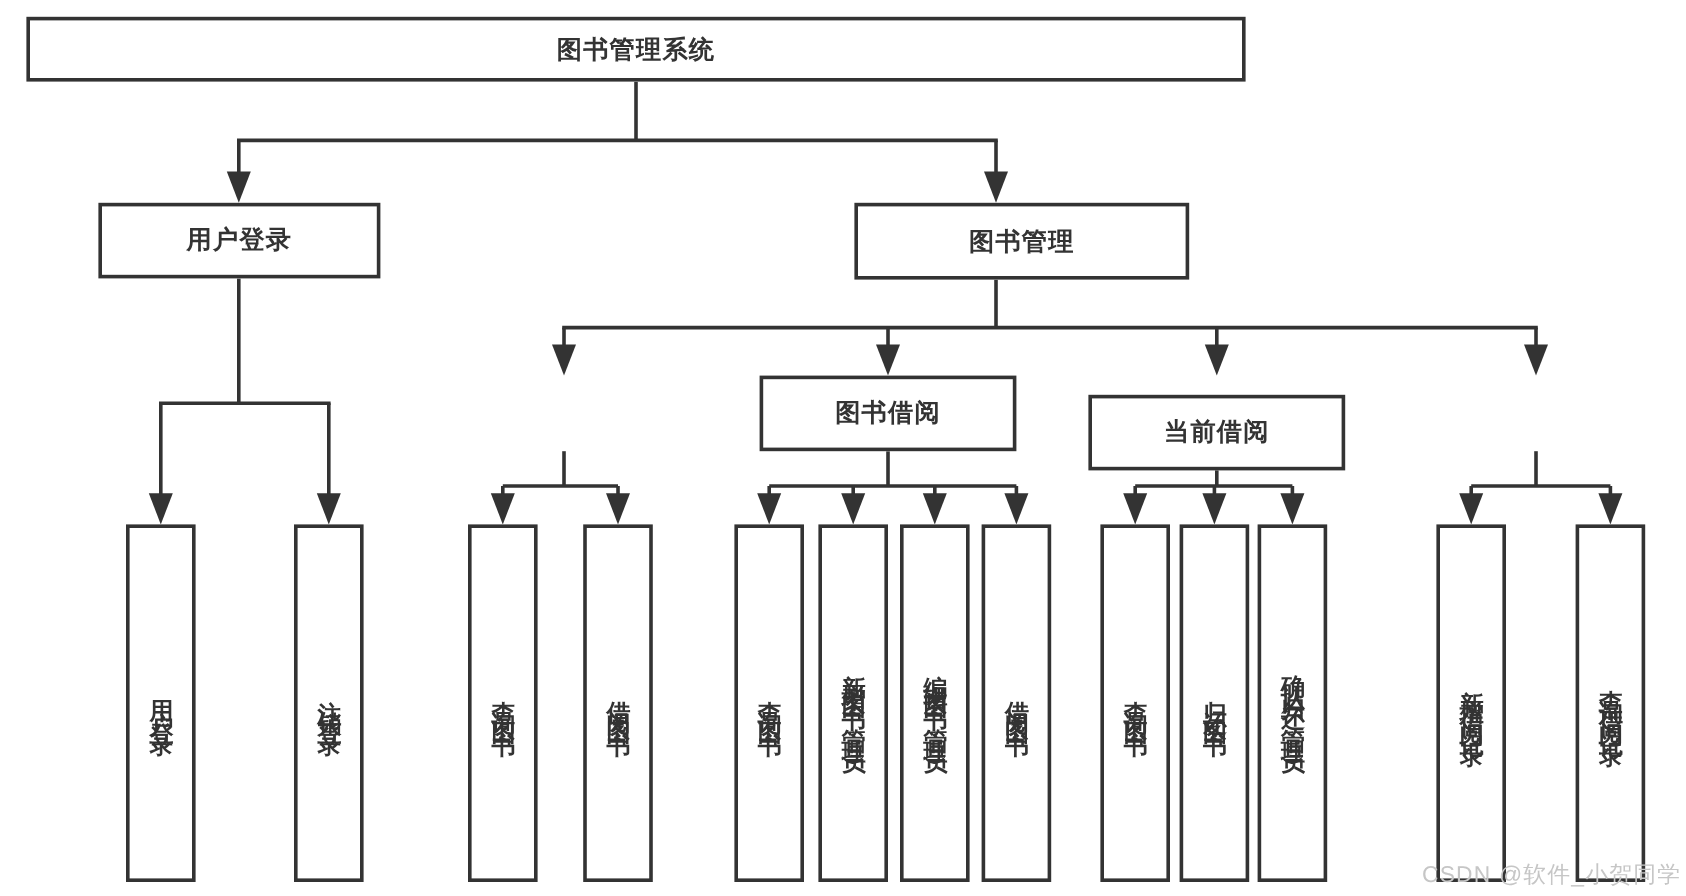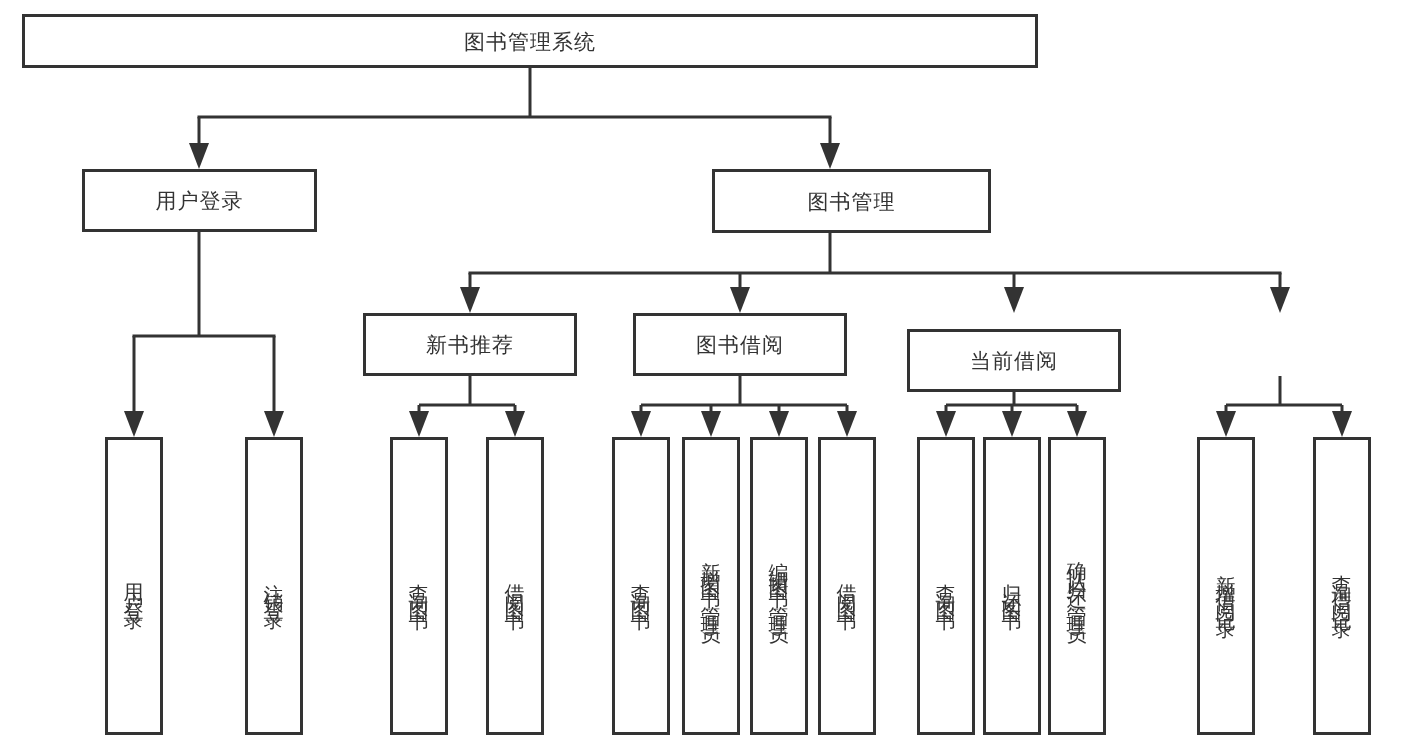--- a/index.html
+++ b/index.html
@@ -4,21 +4,21 @@
 <style>
   html,body{margin:0;padding:0;background:#ffffff;}
   #stage{
     position:relative;width:1405px;height:747px;background:#ffffff;
     font-family:"Liberation Sans","DejaVu Sans",sans-serif;overflow:hidden;
   }
   #wires{position:absolute;left:0;top:0;width:1405px;height:747px;}
   .box{
     position:absolute;background:#ffffff;border:3px solid #333333;
     box-sizing:border-box;display:flex;align-items:center;justify-content:center;
-    color:#333333;line-height:1;z-index:2;
+    color:#333333;line-height:1;z-index:2;font-weight:bold;
   }
   .h-label{font-size:21px;letter-spacing:1px;white-space:nowrap;}
   .v-label{
     writing-mode:vertical-rl;font-size:20px;letter-spacing:9px;
     white-space:nowrap;
   }
   .watermark{
     position:absolute;right:4px;bottom:5px;z-index:3;
     font-size:19px;color:#c6c6c6;letter-spacing:1px;white-space:nowrap;
   }
@@ -98,23 +98,20 @@
     <span class="h-label">图书管理系统</span>
   </div>
 
   <div class="box" style="left:82px;top:169px;width:235px;height:63px;">
     <span class="h-label">用户登录</span>
   </div>
   <div class="box" style="left:712px;top:169px;width:279px;height:64px;">
     <span class="h-label">图书管理</span>
   </div>
 
-  <div class="box" style="left:363px;top:313px;width:214px;height:63px;">
-    <span class="h-label">新书推荐</span>
-  </div>
   <div class="box" style="left:633px;top:313px;width:214px;height:63px;">
     <span class="h-label">图书借阅</span>
   </div>
   <div class="box" style="left:907px;top:313px;width:214px;height:63px;margin-top:16px;">
     <span class="h-label">当前借阅</span>
   </div>
 
   <div class="box" style="left:105px;top:437px;width:58px;height:298px;">
     <span class="v-label">用户登录</span>
   </div>
@@ -152,13 +149,14 @@
     <span class="v-label">确认归还（管理员）</span>
   </div>
 
   <div class="box" style="left:1197px;top:437px;width:58px;height:298px;">
     <span class="v-label">新增借阅记录</span>
   </div>
   <div class="box" style="left:1313px;top:437px;width:58px;height:298px;">
     <span class="v-label">查询借阅记录</span>
   </div>
 
+  <div class="watermark">CSDN @软件_小贺同学</div>
 </div>
 
 </body></html>

